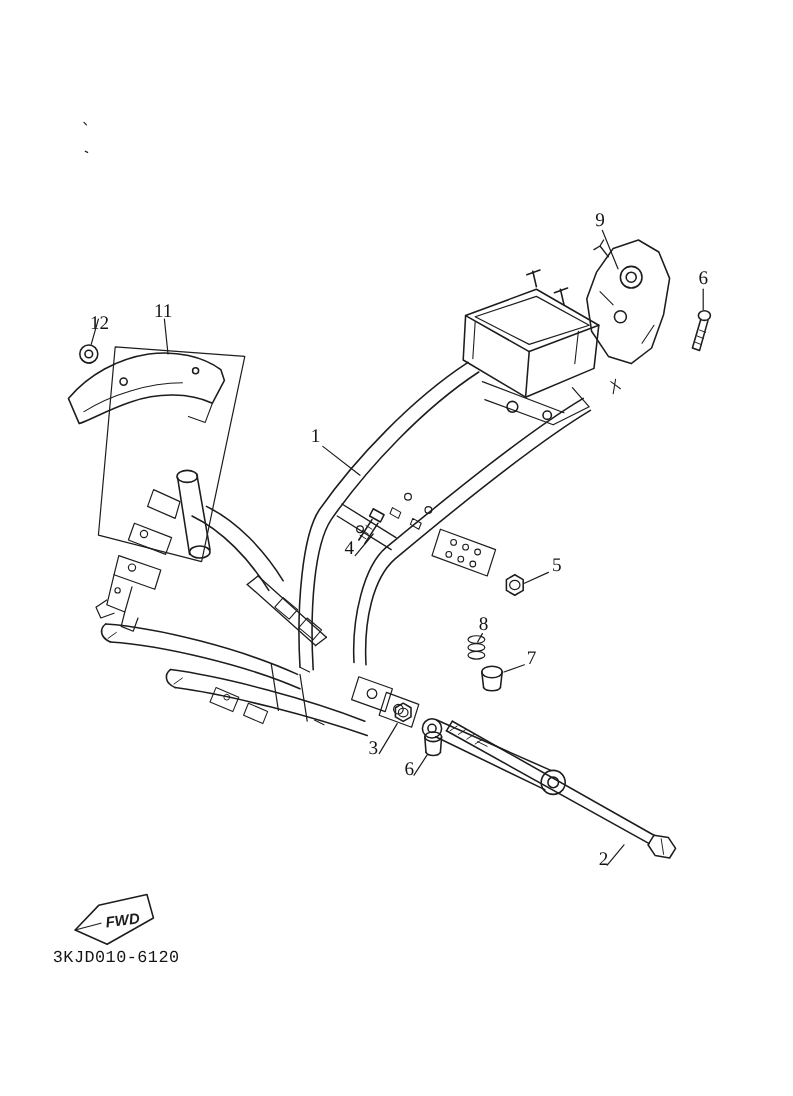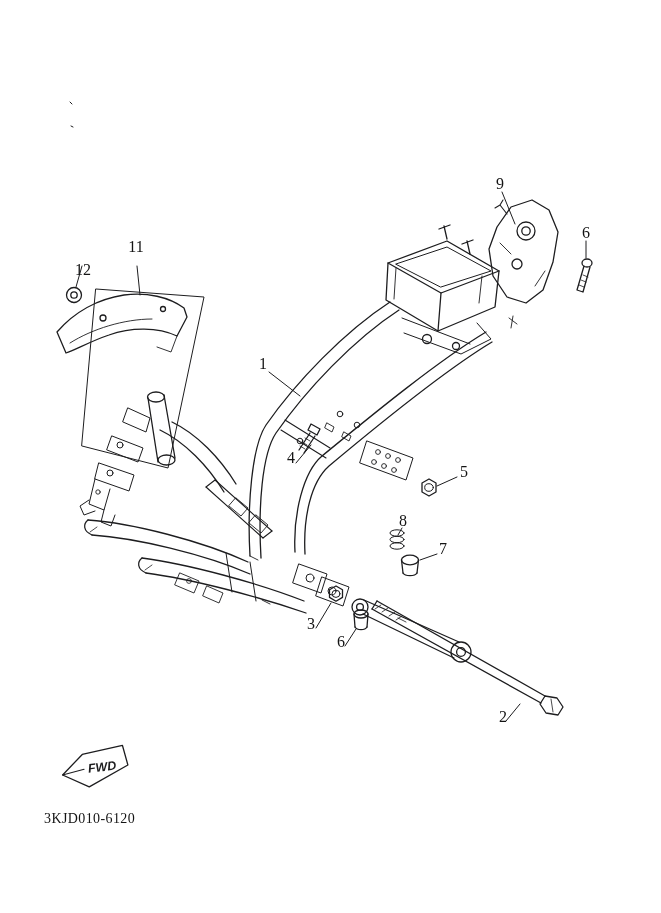--- a/index.html
+++ b/index.html
@@ -16,25 +16,24 @@
     transform:translate(-50%,-50%);
     font-family:"Liberation Serif",serif;
     font-size:16px;
     color:#141414;
     line-height:1;
     user-select:none;
   }
   .diagram-code{
     position:absolute;
     left:44px;top:791px;
-    font-family:Liberation Serif, serif;
+    font-family:Liberation Mono, monospace;
     font-size:14px;
     letter-spacing:0.4px;
     color:#141414;
-    margin-top:20px;
   }
 </style>
 </head>
 <body>
 
 <div class="stage">
 
   <svg width="661" height="913" viewBox="0 0 661 913">
     <g fill="none" stroke="#1d1d1f" stroke-width="1.3" stroke-linecap="round" stroke-linejoin="round">
 
@@ -236,18 +235,18 @@
   <div class="callout" style="left:263px;top:364px">1</div>
   <div class="callout" style="left:503px;top:717px">2</div>
   <div class="callout" style="left:311px;top:624px">3</div>
   <div class="callout" style="left:291px;top:458px">4</div>
   <div class="callout" style="left:464px;top:472px">5</div>
   <div class="callout" style="left:341px;top:642px">6</div>
   <div class="callout" style="left:443px;top:549px">7</div>
   <div class="callout" style="left:403px;top:521px">8</div>
   <div class="callout" style="left:500px;top:184px">9</div>
   <div class="callout" style="left:586px;top:233px">6</div>
-  <div class="callout" style="left:136px;top:247px">11</div>
+  <div class="callout" style="left:136px;top:260px">11</div>
   <div class="callout" style="left:83px;top:270px">12</div>
 
   <div class="diagram-code">3KJD010-6120</div>
 
 </div>
 
 </body></html>

